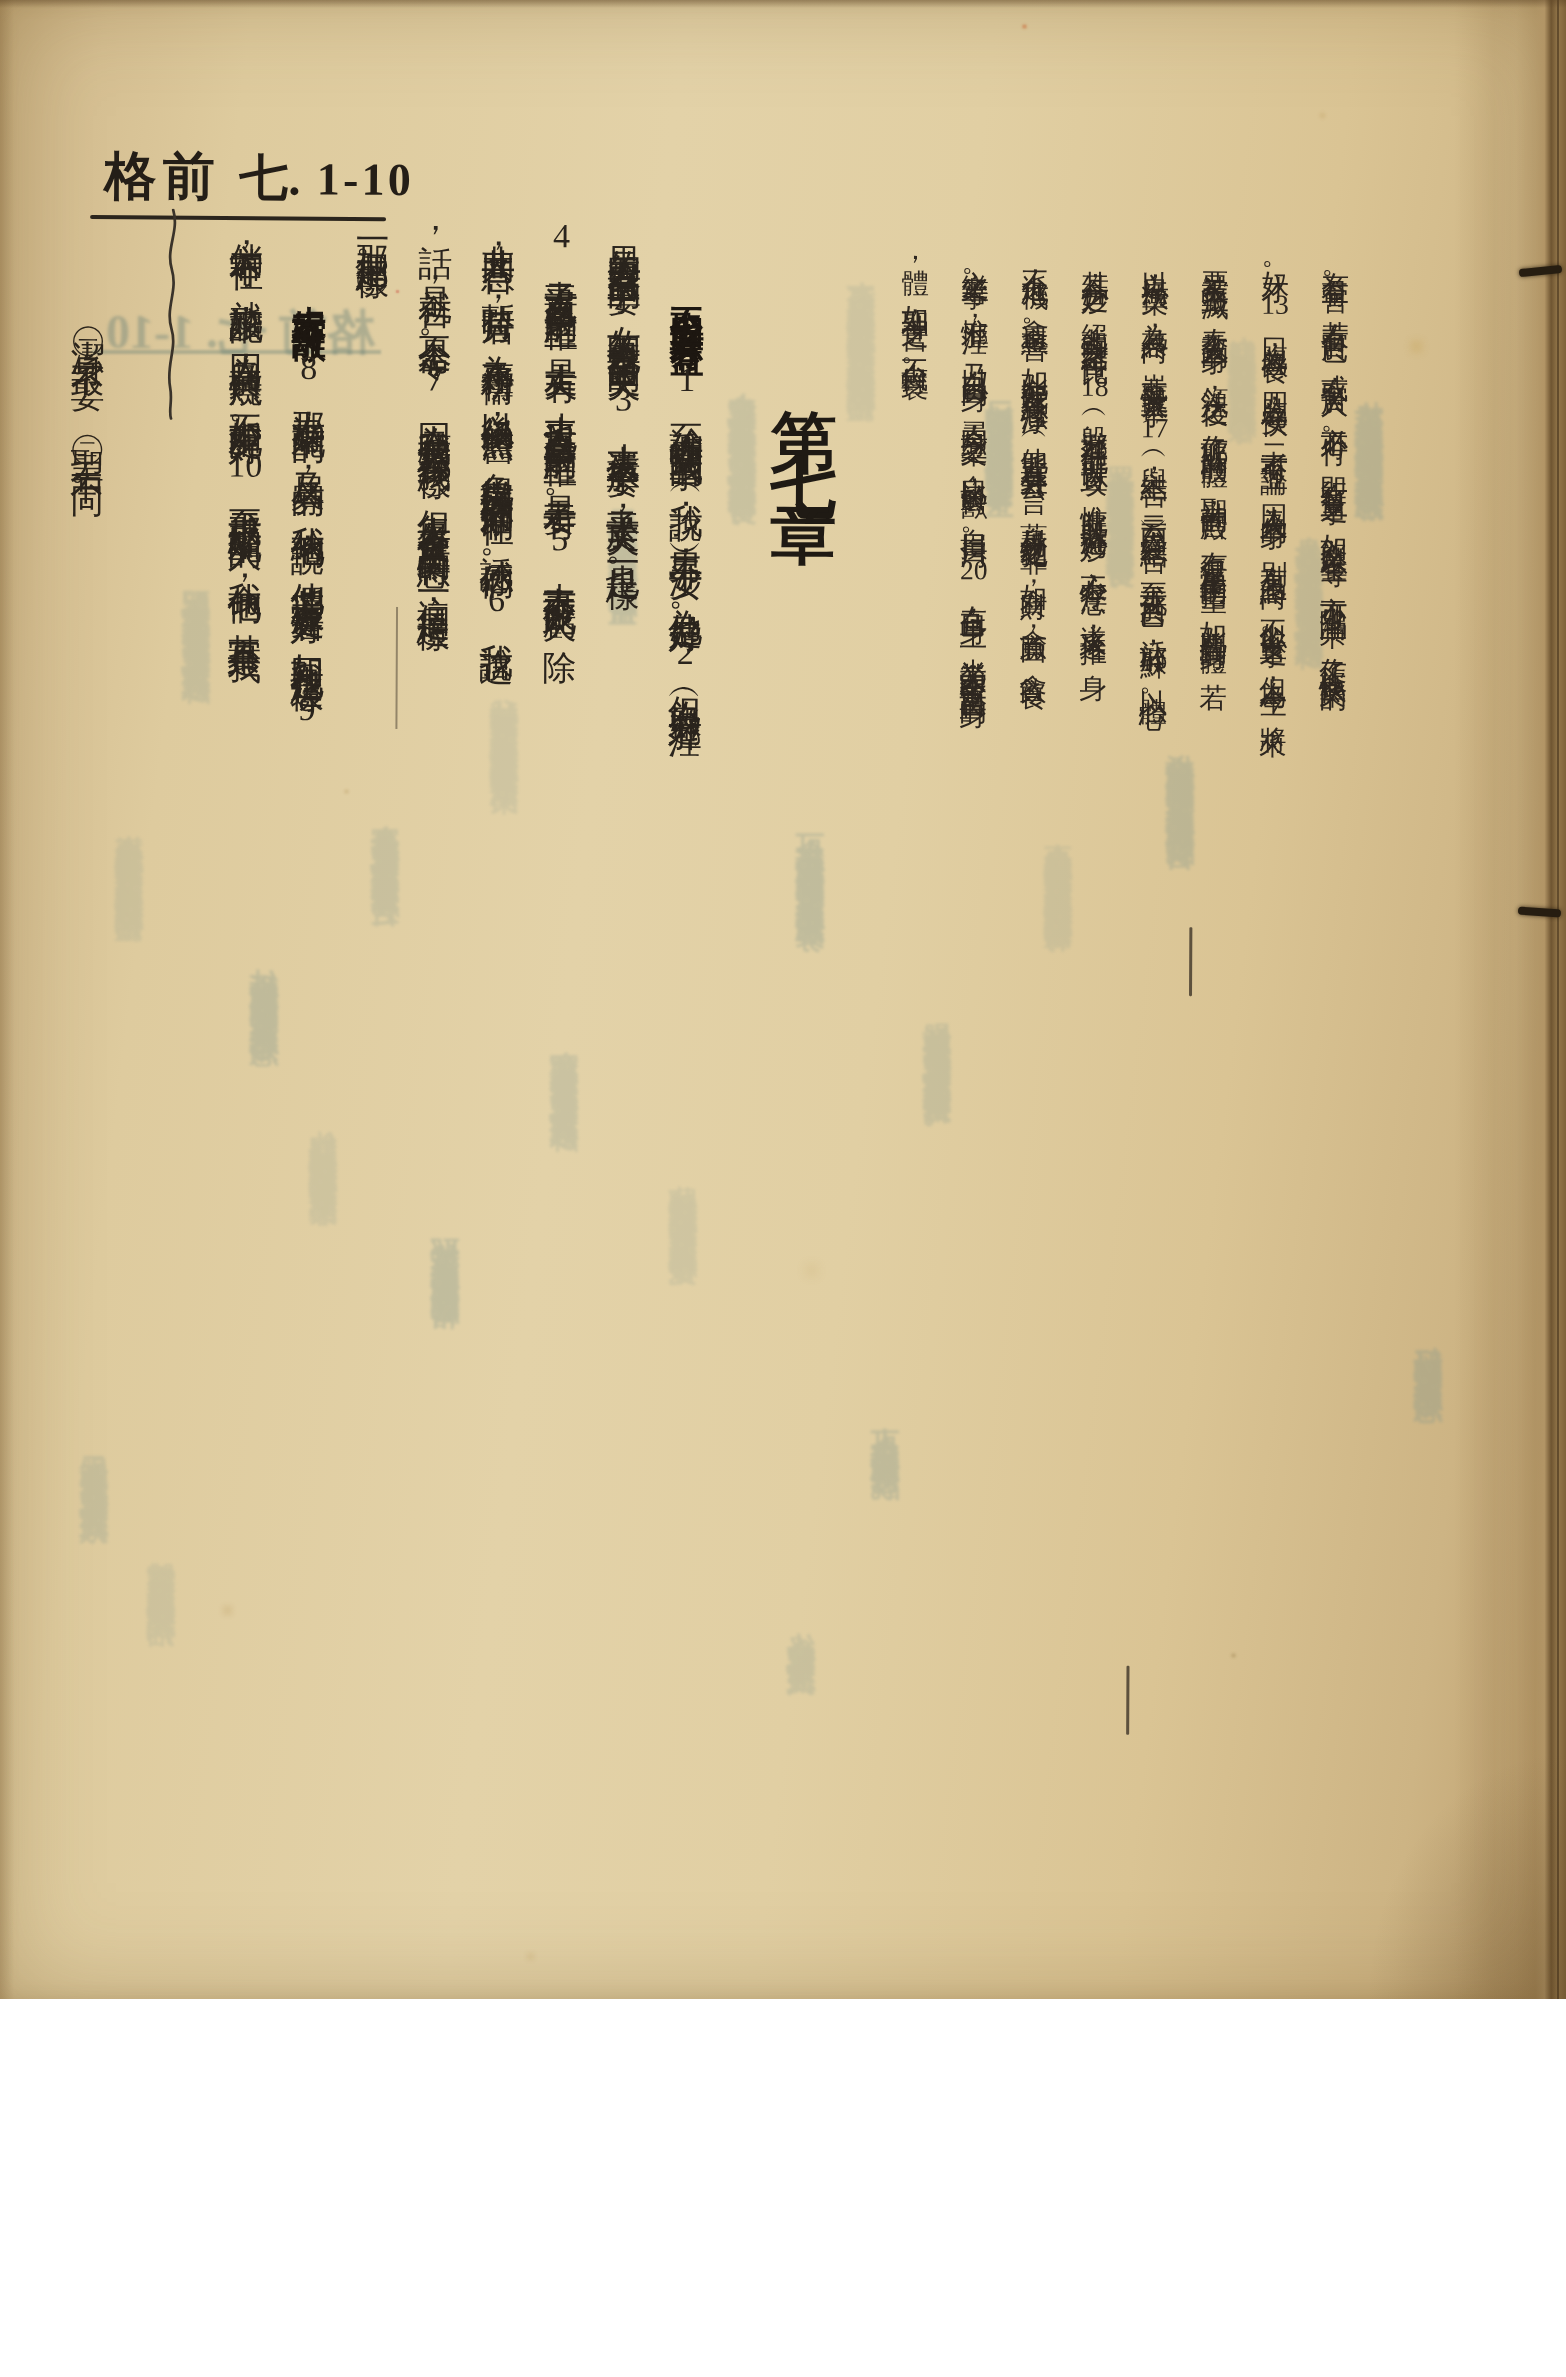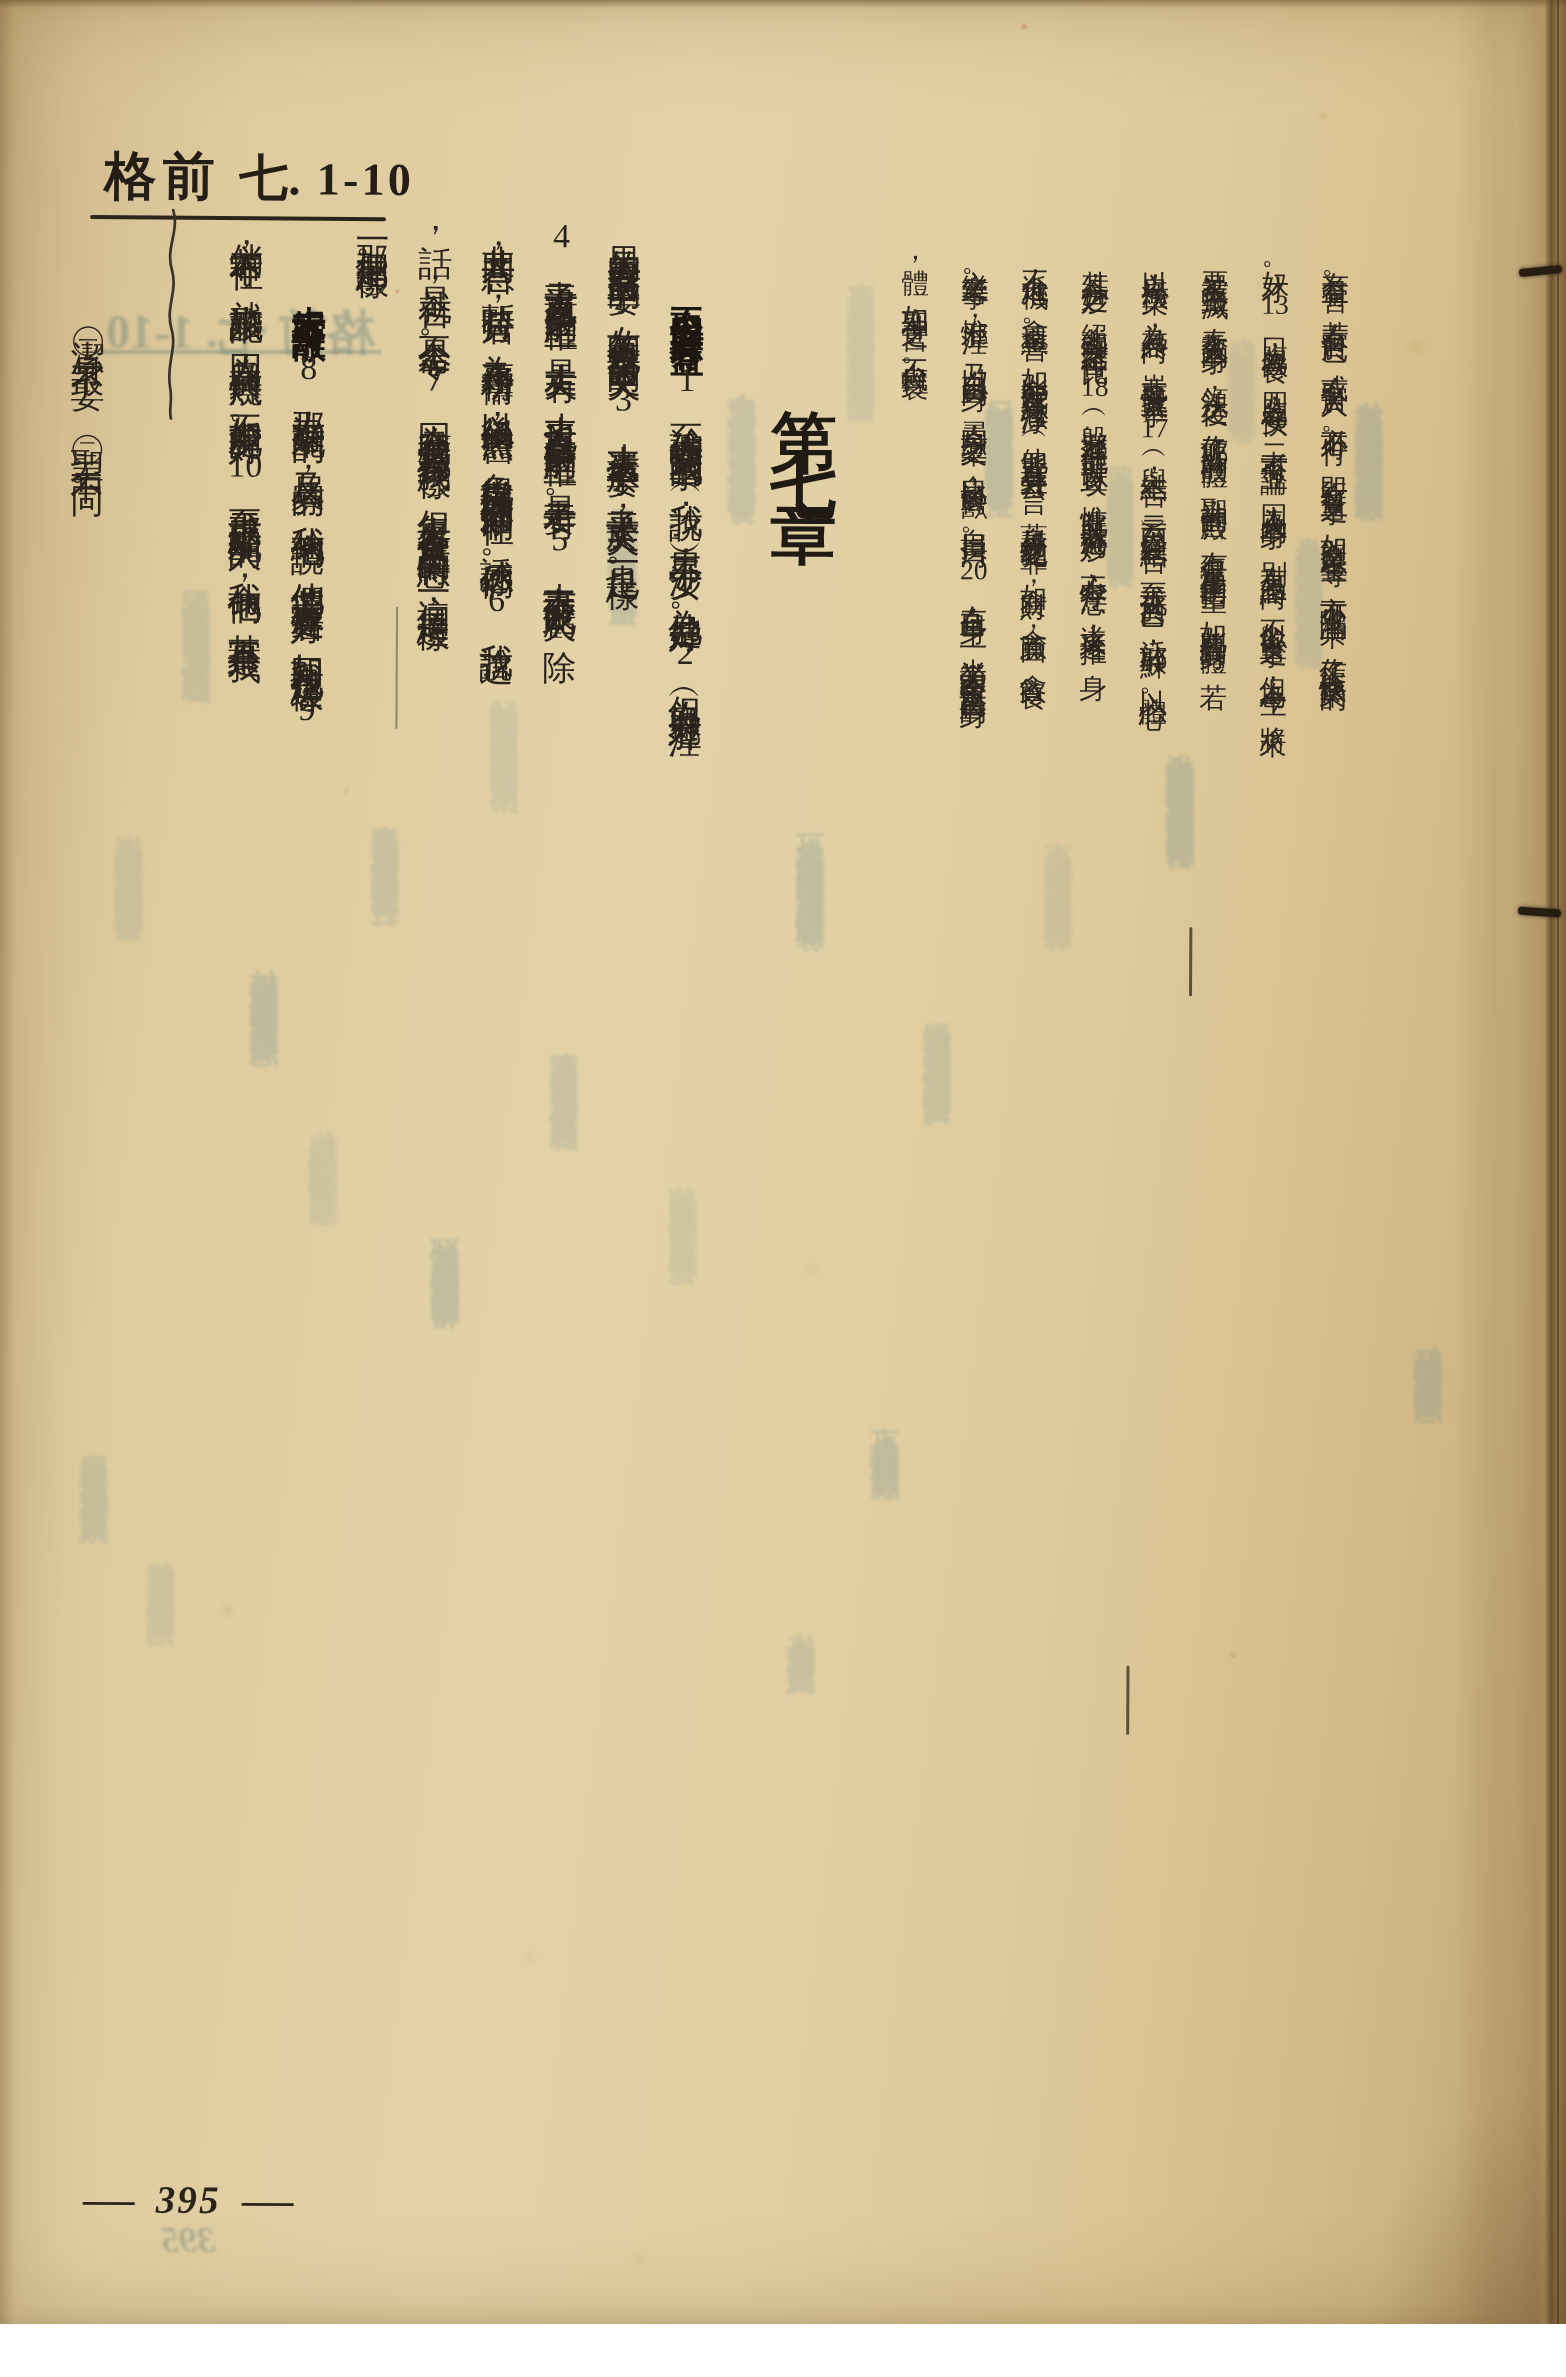--- a/index.html
+++ b/index.html
@@ -1,18 +1,18 @@
 <!DOCTYPE html>
 <html style="font-size:8.6px"><head>
 <meta charset="utf-8">
 <style>
   html,body{margin:0;padding:0;}
   body{width:1567px;height:2377px;overflow:hidden;
        font-family:"Liberation Serif","DejaVu Serif",serif;}
-  #page{position:relative;width:1567px;height:2324px;overflow:hidden;
+  #page{position:relative;width:1567px;height:1999px;overflow:hidden;
         background:linear-gradient(97deg,#c9b183 0%,#d6c093 6%,#decb9e 14%,#e3d2a8 38%,#e1cfa3 55%,#dac494 75%,#cdb484 90%,#bfa271 98%);
         box-shadow:inset 0 0 97px rgba(120,90,40,.35), inset 0 0 19px rgba(120,90,40,.22);}
   #page::before{content:"";position:absolute;left:0;top:0;width:100%;height:7.6px;
         background:linear-gradient(180deg,rgba(90,65,35,.45),rgba(90,65,35,0));z-index:5;}
   
   #bleed{position:absolute;left:0;top:0;width:100%;height:100%;z-index:1;}
   .bcol{position:absolute;writing-mode:vertical-rl;text-orientation:upright;
         font-size:29px;letter-spacing:3.2px;line-height:34px;color:#7e948c;
         filter:blur(1.4px);transform:scaleX(-1);font-weight:700;}
   .ghost{position:absolute;color:rgba(104,128,118,.42);filter:blur(1.5px);transform:scaleX(-1);z-index:1;}

